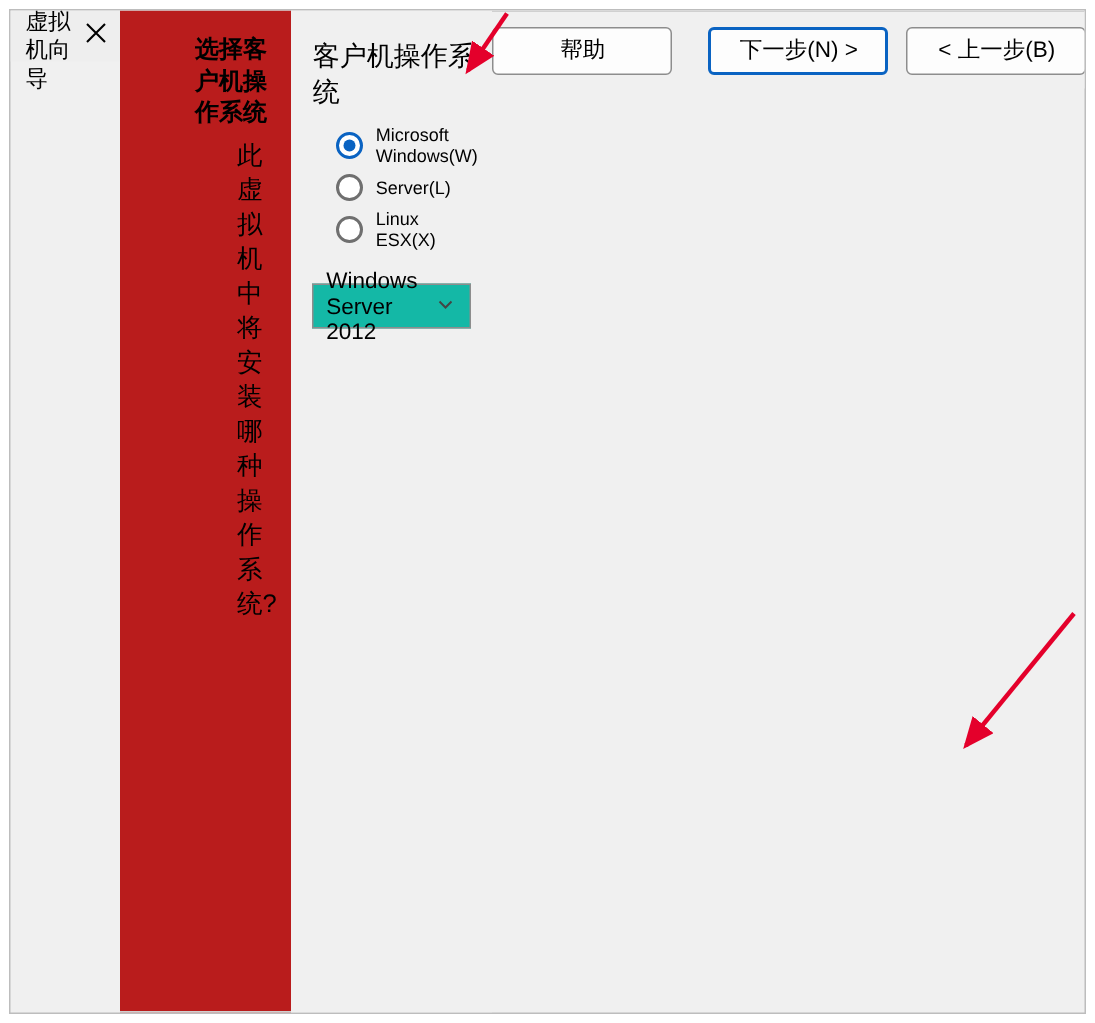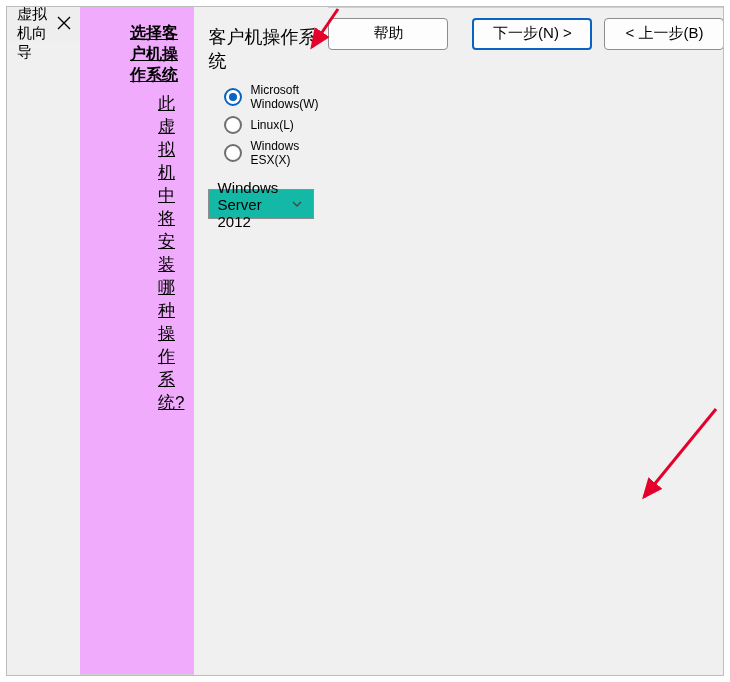--- a/index.html
+++ b/index.html
@@ -39,24 +39,23 @@
     width: 40px;
     height: 28px;
     display: flex;
     align-items: center;
     justify-content: center;
     border-radius: 4px;
     cursor: pointer;
   }
   .close-btn svg { width: 14px; height: 14px; }
   .header {
-    background: #f0abfc;
+    background: #b91c1c;
     padding: 16px 10px 20px 50px;
     border-bottom: 1px solid #d0d0d0;
-    text-decoration: underline;
   }
   .header-title {
     font-weight: 700;
     font-size: 16px;
     margin-bottom: 6px;
   }
   .header-subtitle {
     font-size: 17px;
     padding-left: 28px;
   }
@@ -175,25 +174,25 @@
   <div class="body">
 
     <div class="group-label">客户机操作系统</div>
     <div class="radio-list">
       <div class="radio-row">
         <span class="radio sel"></span>
         <span class="radio-label">Microsoft Windows(W)</span>
       </div>
       <div class="radio-row">
         <span class="radio"></span>
-        <span class="radio-label">Linux(L)</span>
+        <span class="radio-label">Server(L)</span>
       </div>
       <div class="radio-row">
         <span class="radio"></span>
-        <span class="radio-label">Windows ESX(X)</span>
+        <span class="radio-label">Linux ESX(X)</span>
       </div>
     </div>
 
     <div class="version-block">
       <div class="combo">
         <span class="combo-text">Windows Server 2012</span>
         <span class="combo-chevron">
           <svg viewBox="0 0 12 12">
               <path d="M2 4 L6 8 L10 4" stroke="#444" stroke-width="1.3" fill="none"></path>
             </svg>

